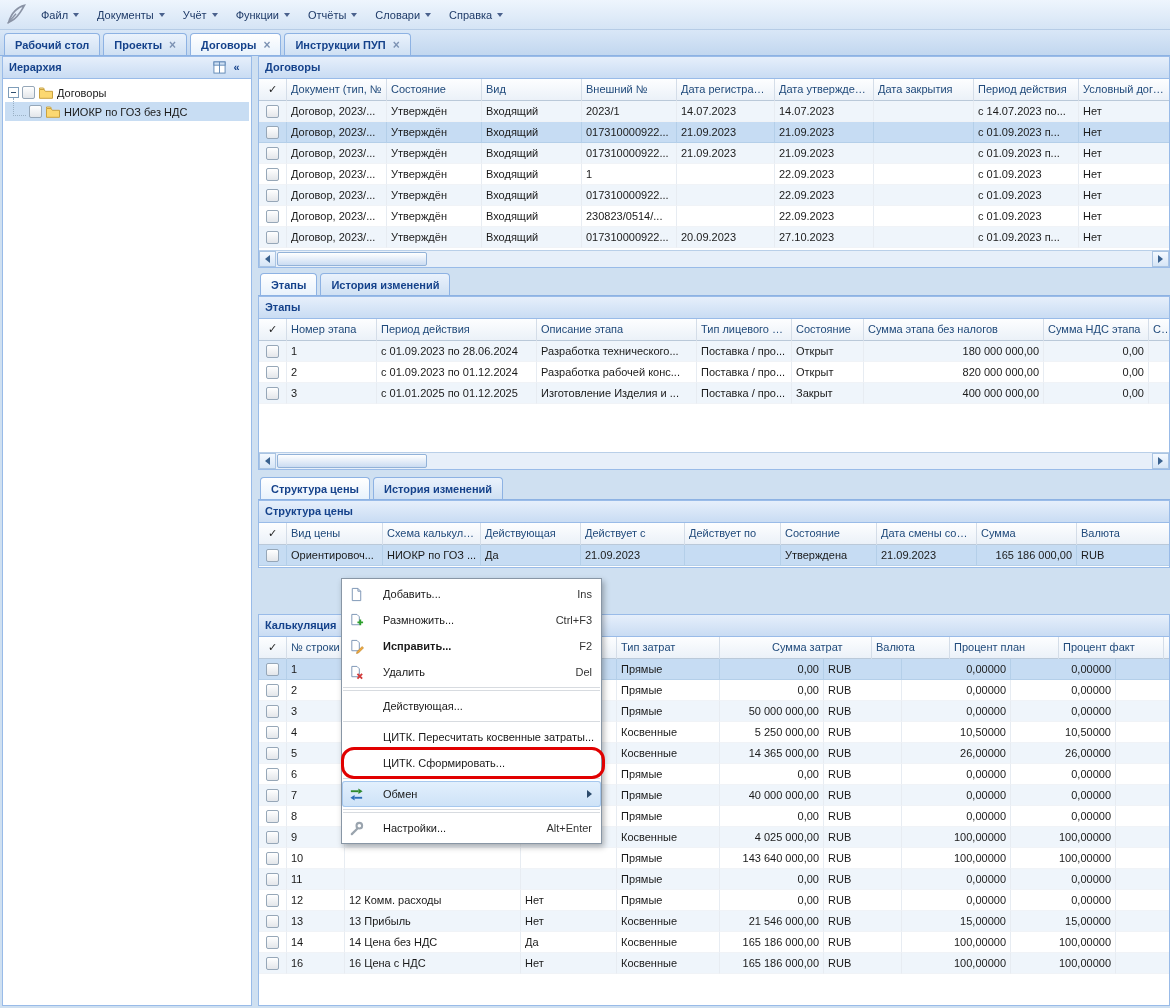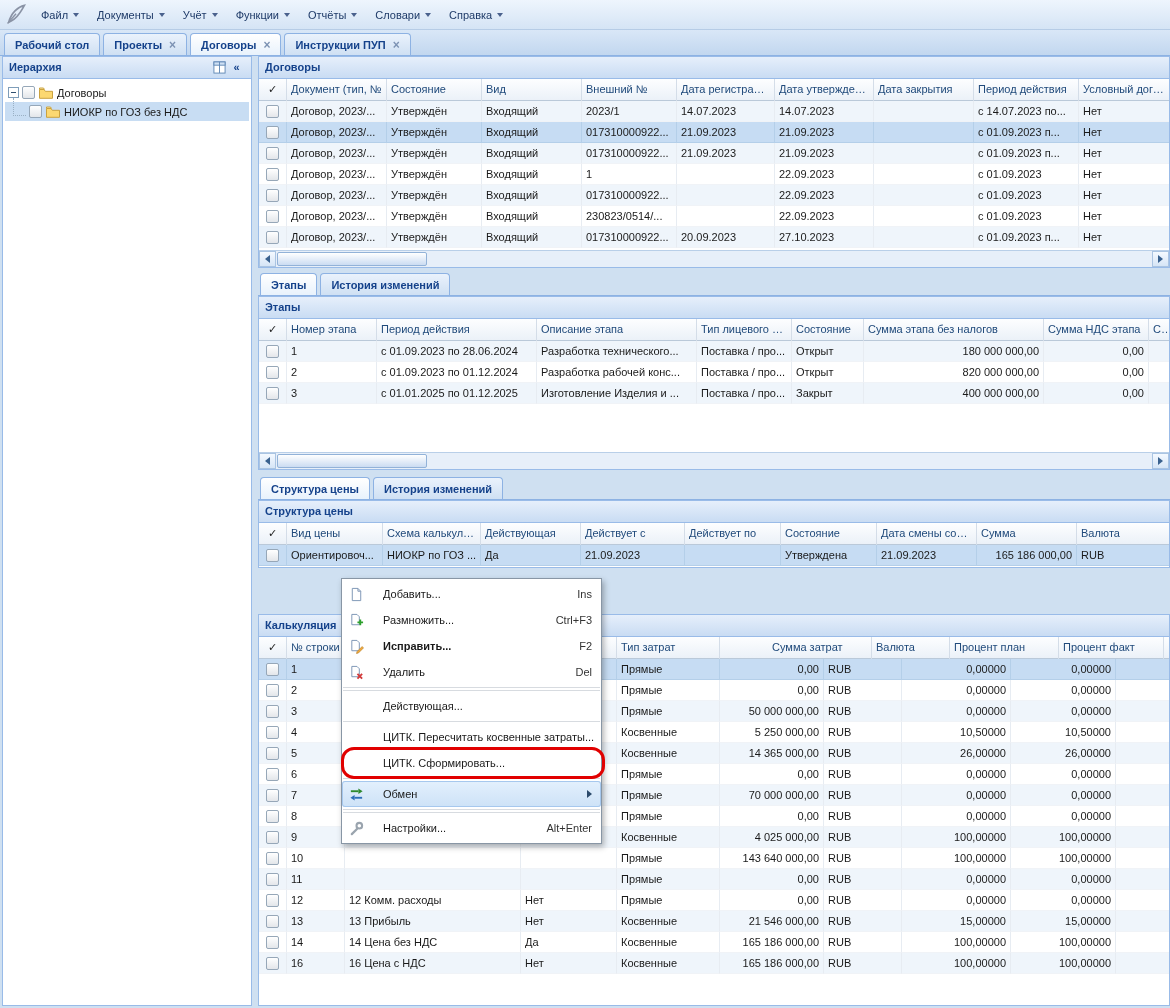--- a/index.html
+++ b/index.html
@@ -547,21 +547,21 @@
             <div class="gc" style="width: 55px;"></div>
           </div>
           <div class="grow alt">
             <div class="gc checkcell" style="width: 28px;">
               <span class="cb"></span>
             </div>
             <div class="gc" style="width: 58px;">7</div>
             <div class="gc" style="width: 176px;"></div>
             <div class="gc" style="width: 96px;"></div>
             <div class="gc" style="width: 103px;">Прямые</div>
-            <div class="gc r" style="width: 104px;">70 000 000,00</div>
+            <div class="gc r" style="width: 104px;">40 000 000,00</div>
             <div class="gc" style="width: 78px;">RUB</div>
             <div class="gc r" style="width: 109px;">0,00000</div>
             <div class="gc r" style="width: 105px;">0,00000</div>
             <div class="gc" style="width: 55px;"></div>
           </div>
           <div class="grow">
             <div class="gc checkcell" style="width: 28px;">
               <span class="cb"></span>
             </div>
             <div class="gc" style="width: 58px;">8</div>

